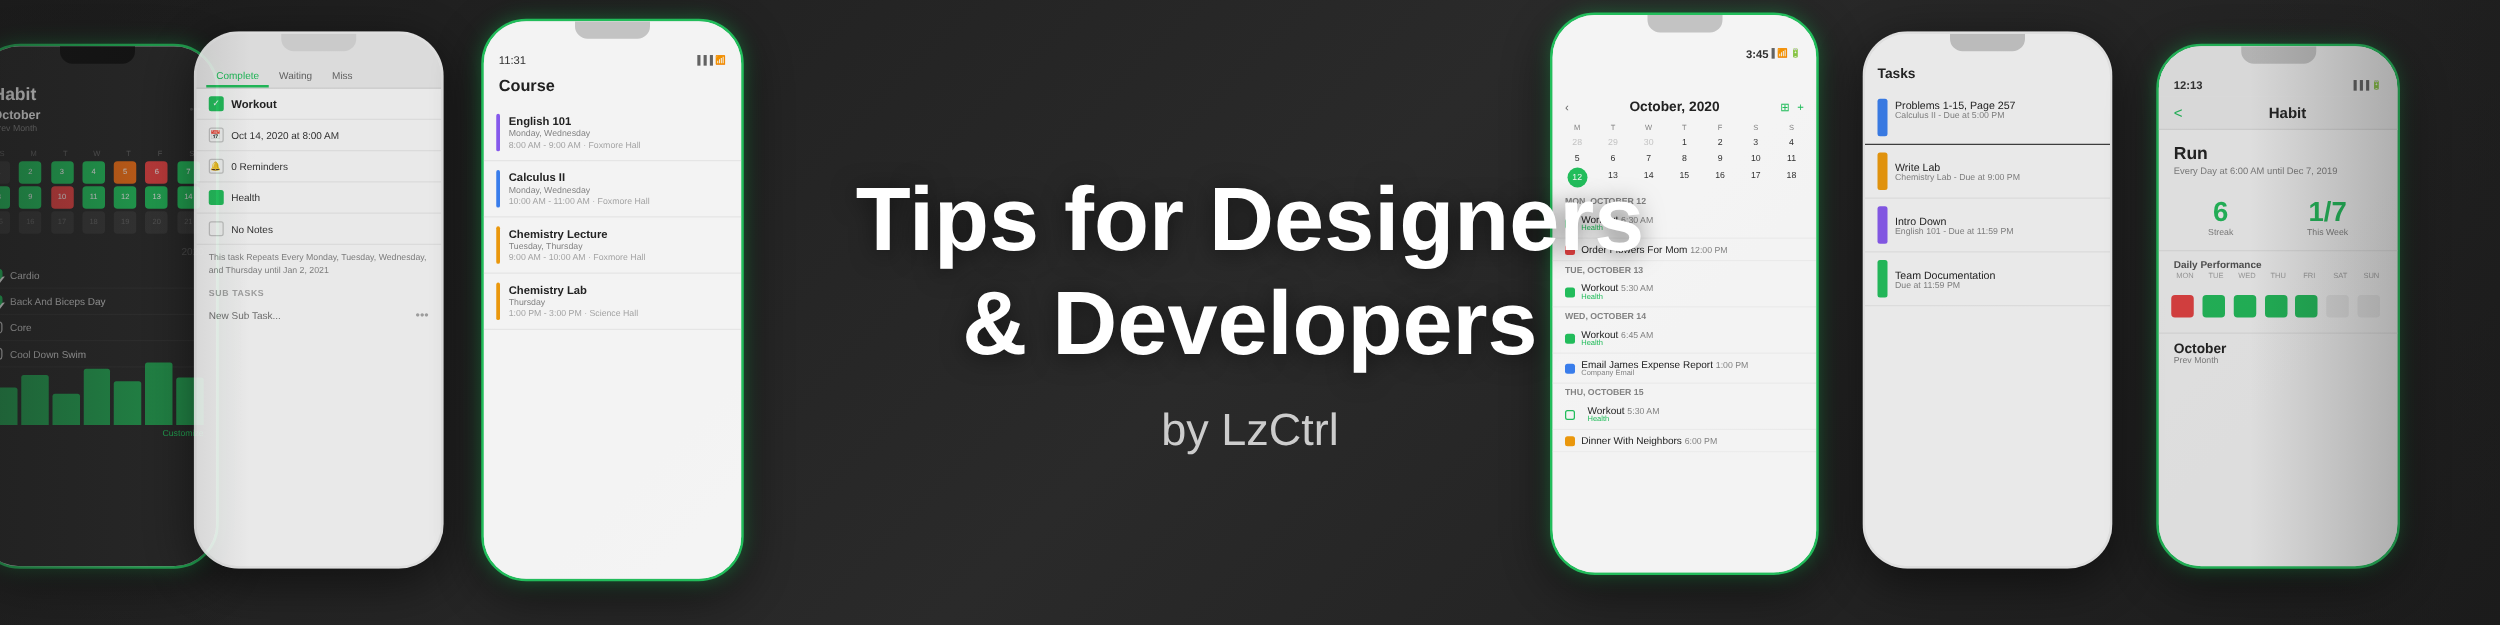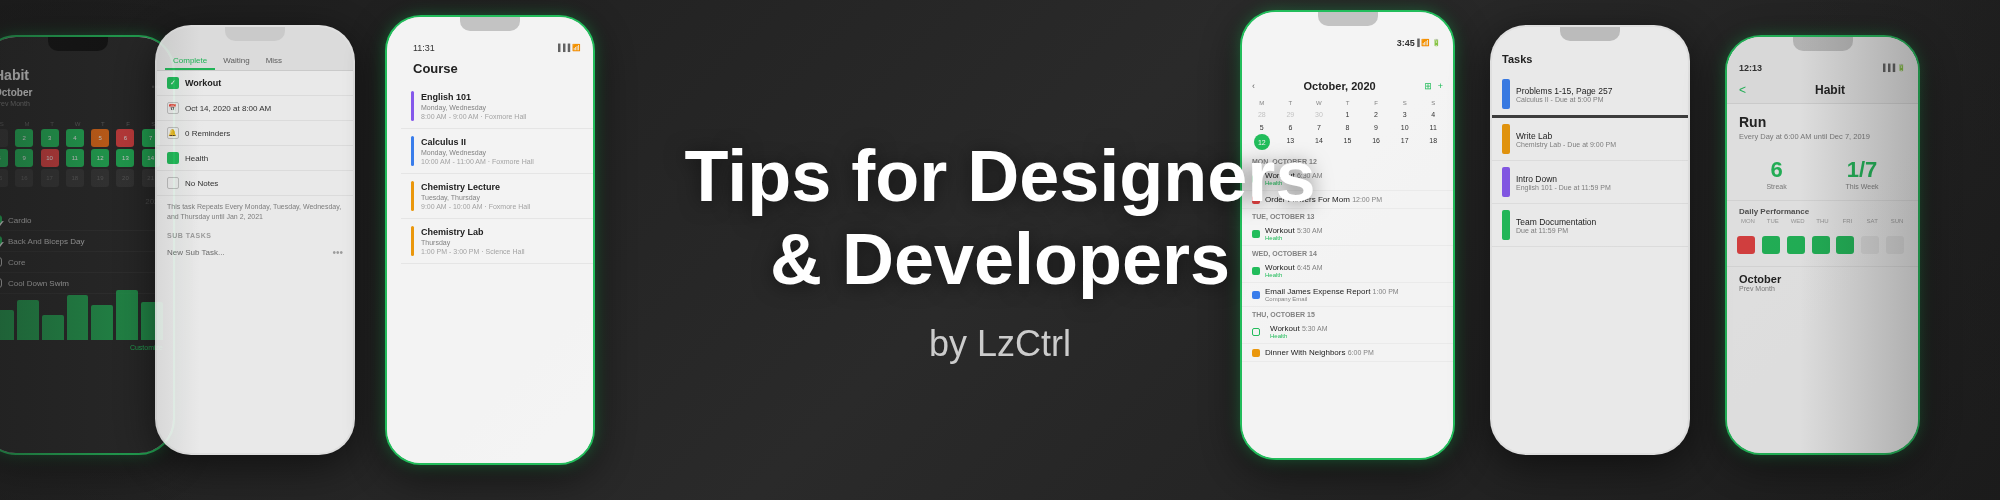--- a/index.html
+++ b/index.html
@@ -297,21 +297,20 @@
       padding: 4px 10px 2px;
       font-weight: 600;
       text-transform: uppercase;
       letter-spacing: 0.5px;
     }
 
     
     .course-screen {
       background: #fff;
       height: 100%;
-      padding-left: 14px;
     }
 
     .course-item {
       padding: 7px 10px;
       border-bottom: 1px solid #f0f0f0;
     }
 
     .course-color-bar {
       width: 3px;
       height: 30px;
@@ -830,21 +829,21 @@
     </div>
   </div>
 
   <div class="phone phone5" style="border-color:rgba(255,255,255,0.15);">
     <div class="tasks-screen">
       <div class="notch" style="background:#ccc;"></div>
       <div style="padding:26px 10px 8px;">
         <div style="font-size:11px;font-weight:700;color:#222;">Tasks</div>
       </div>
       <div>
-        <div style="padding:6px 10px;border-bottom:3px solid #404040;display:flex;align-items:center;gap:6px;">
+        <div style="padding:6px 10px;border-bottom:1px solid #404040;display:flex;align-items:flex-start;gap:6px;">
           <div style="width:8px;height:30px;background:#3b82f6;border-radius:2px;flex-shrink:0;"></div>
           <div>
             <div style="font-size:8.5px;font-weight:500;color:#222;">Problems 1-15, Page 257</div>
             <div style="font-size:7px;color:#888;">Calculus II - Due at 5:00 PM</div>
           </div>
         </div>
         <div style="padding:6px 10px;border-bottom:1px solid #f0f0f0;display:flex;align-items:center;gap:6px;">
           <div style="width:8px;height:30px;background:#f59e0b;border-radius:2px;flex-shrink:0;"></div>
           <div>
             <div style="font-size:8.5px;font-weight:500;color:#222;">Write Lab</div>

